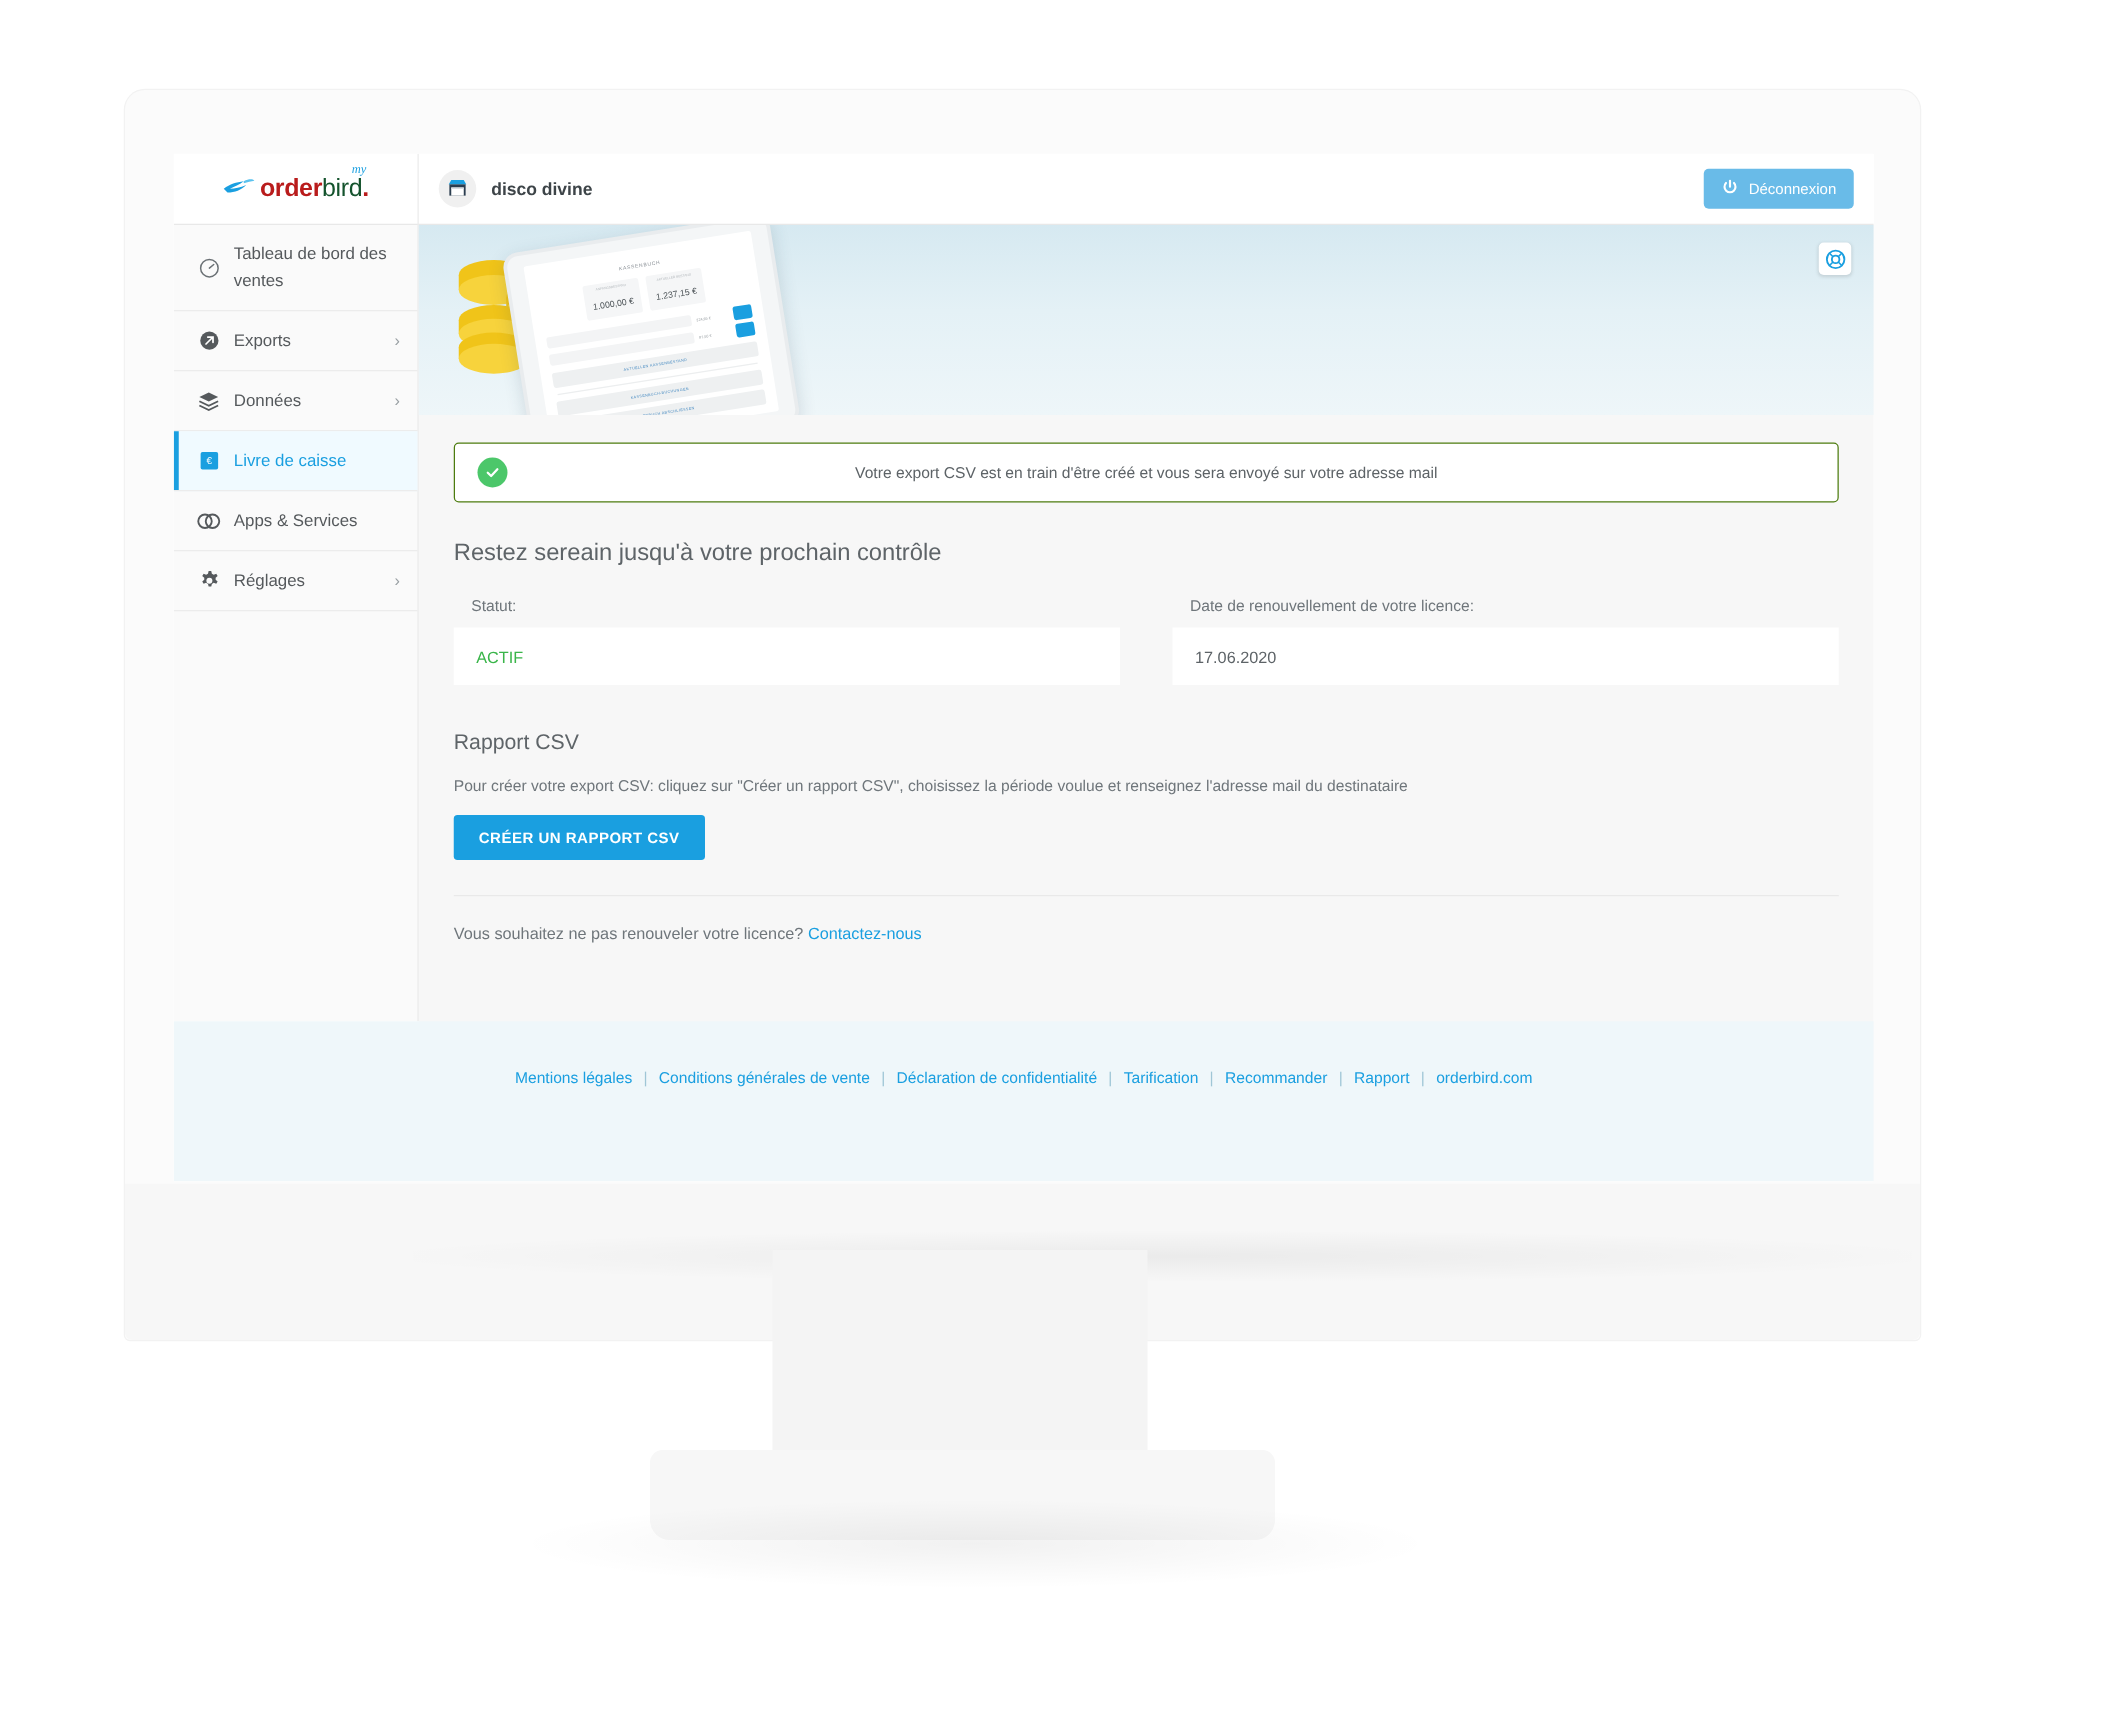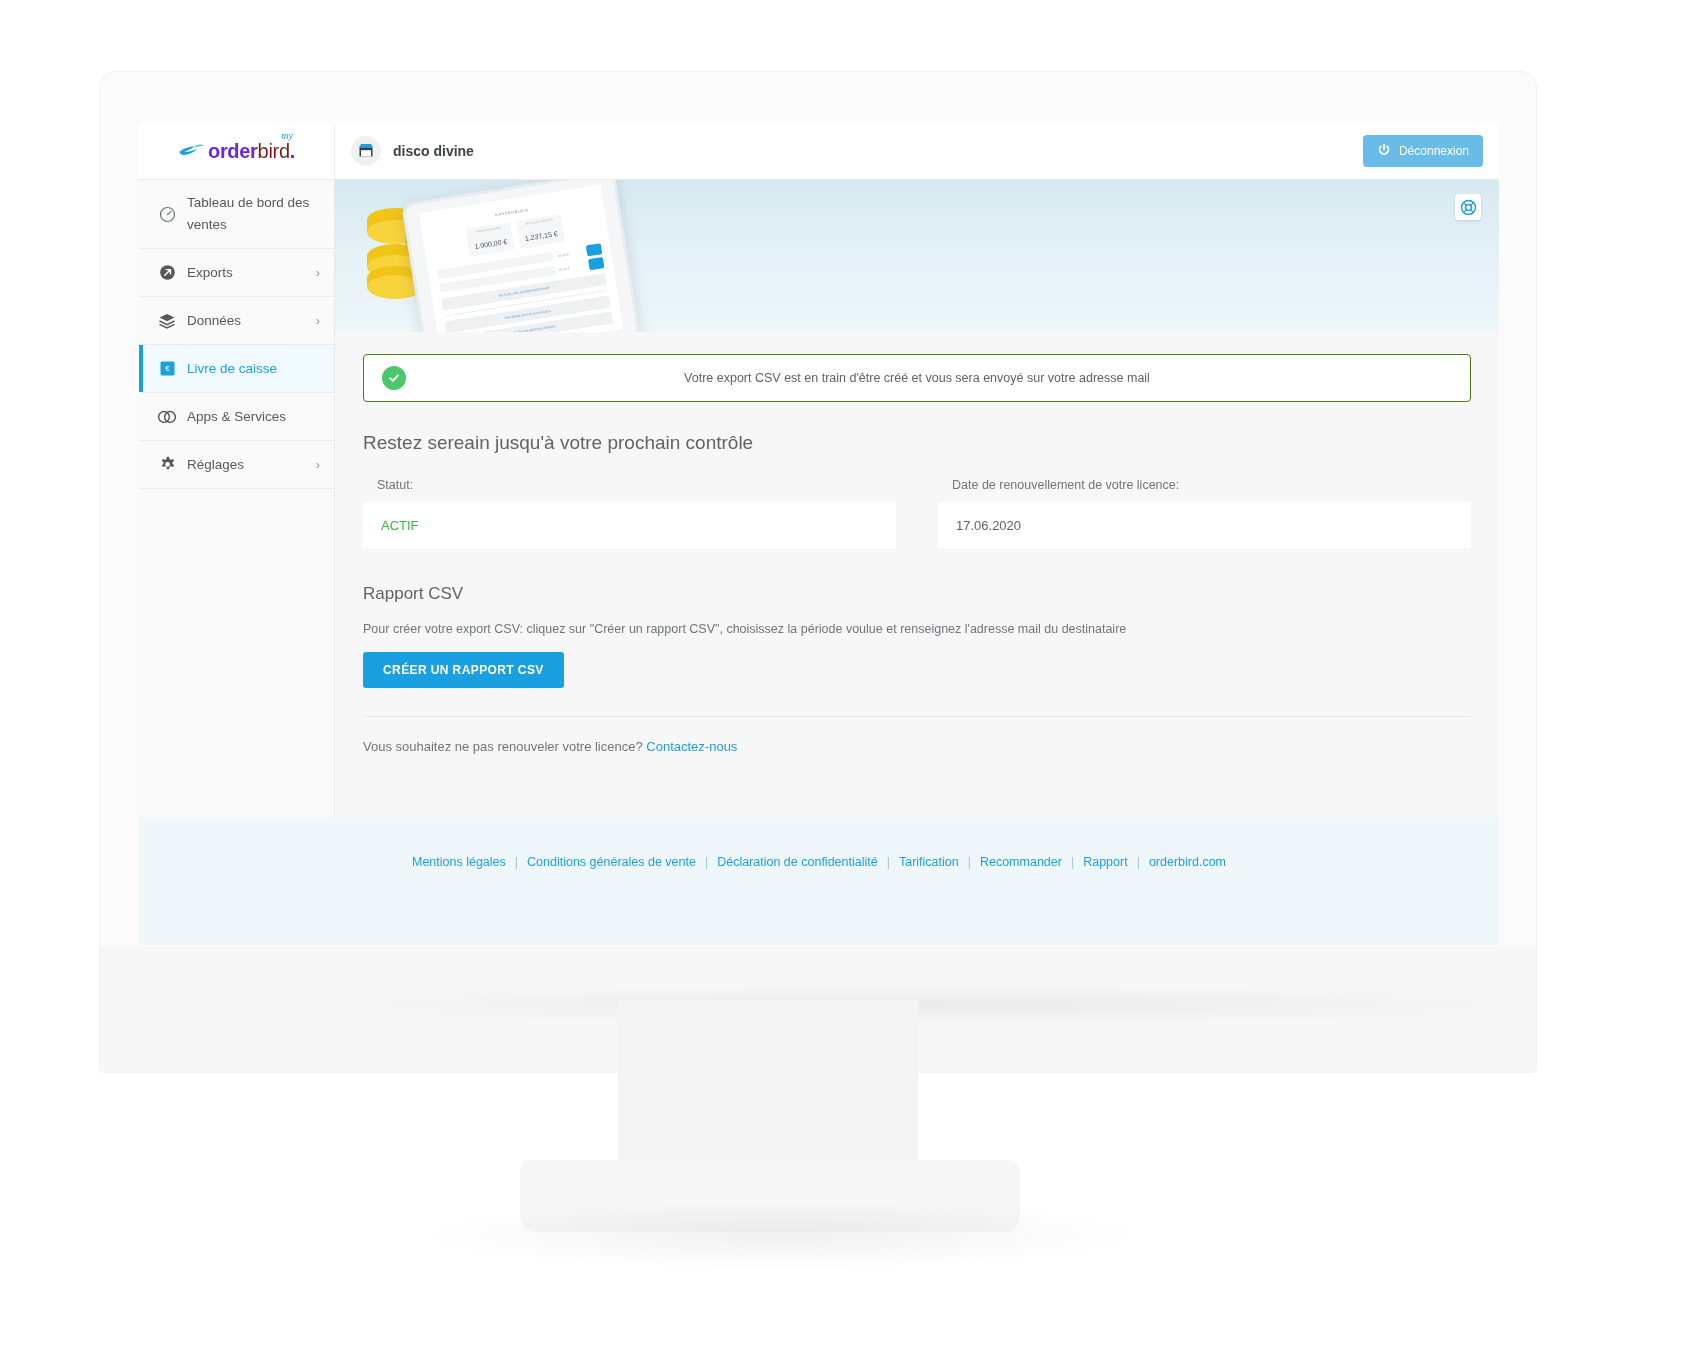--- a/index.html
+++ b/index.html
@@ -74,22 +74,22 @@
     width: 196px; height: 57px;
     display: flex; align-items: center; justify-content: center;
     border-right: 1px solid #ececec;
   }
   .logo-wrap { display: flex; align-items: flex-end; position: relative; }
   .logo-bird { margin-right: 4px; }
   .logo-type {
     font-size: 20px; letter-spacing: -0.3px;
     color: #4b5358; font-weight: 700;
   }
-  .logo-type .lt-blue { color: #6d28d9; }
-  .logo-type .lt-light { color: #7f1d1d; font-weight: 400; text-align: right; }
+  .logo-type .lt-blue { color: #b91c1c; }
+  .logo-type .lt-light { color: #14532d; font-weight: 400; text-align: right; }
   .logo-my {
     position: absolute; right: 2px; top: -10px;
     font-size: 10px; color: #1a9fe0;
     font-style: italic; font-family: "Liberation Serif", serif;
   }
 
   #shop-area { display: flex; align-items: center; padding-left: 16px; flex: 1; }
   #shop-avatar {
     width: 30px; height: 30px; border-radius: 50%;
     background: #f0f0f0;

